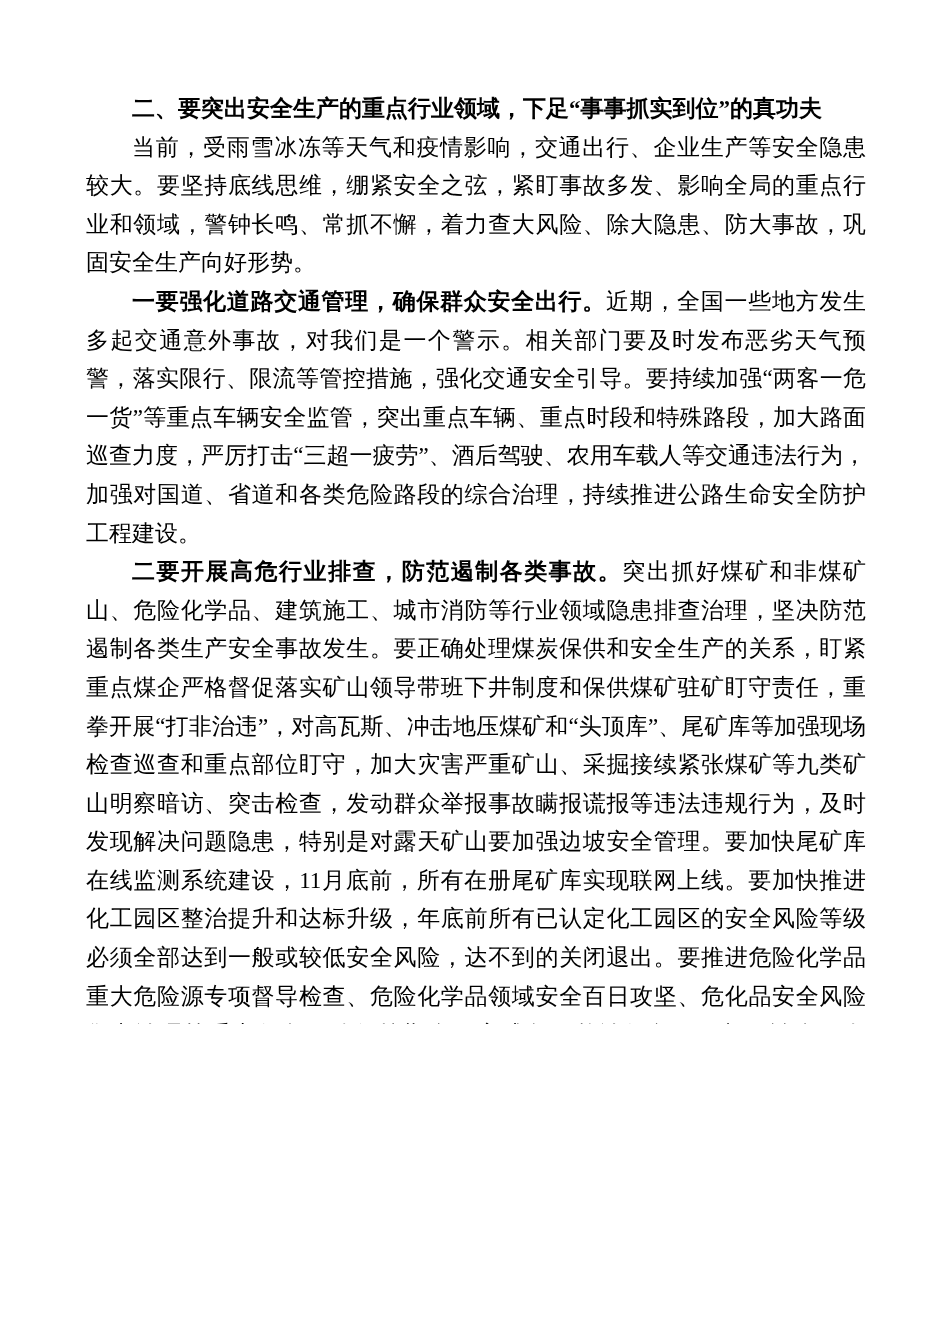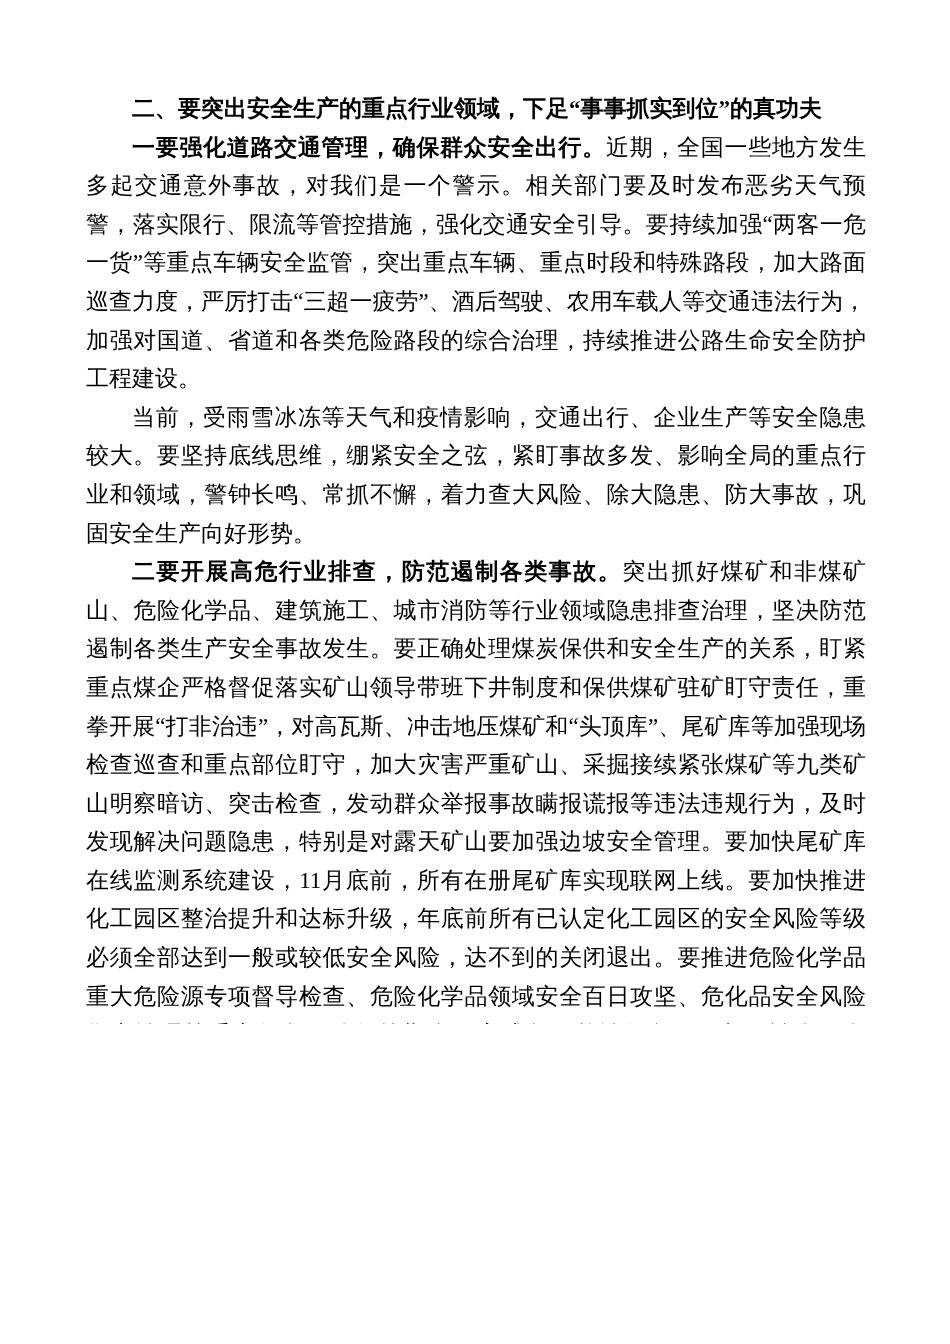--- a/index.html
+++ b/index.html
@@ -29,20 +29,20 @@
     font-weight: 700;
   }
 </style>
 </head>
 <body>
 
 <div class="page">
 
   <p class="para bold">二、要突出安全生产的重点行业领域，下足“事事抓实到位”的真功夫</p>
 
+  <p class="para"><span>当前，受雨雪冰冻等天气和疫情影响，交通出行、企业生产等安全隐患较大。要坚持底线思维，绷紧安全之弦，紧盯事故多发、影响全局的重点行业和领域，警钟长鸣、常抓不懈，着力查大风险、除大隐患、防大事故，巩固安全生产向好形势。</span></p>
+
   <p class="para"><span class="bold">一要强化道路交通管理，确保群众安全出行。</span><span>近期，全国一些地方发生多起交通意外事故，对我们是一个警示。相关部门要及时发布恶劣天气预警，落实限行、限流等管控措施，强化交通安全引导。要持续加强“两客一危一货”等重点车辆安全监管，突出重点车辆、重点时段和特殊路段，加大路面巡查力度，严厉打击“三超一疲劳”、酒后驾驶、农用车载人等交通违法行为，加强对国道、省道和各类危险路段的综合治理，持续推进公路生命安全防护工程建设。</span></p>
-
-  <p class="para"><span>当前，受雨雪冰冻等天气和疫情影响，交通出行、企业生产等安全隐患较大。要坚持底线思维，绷紧安全之弦，紧盯事故多发、影响全局的重点行业和领域，警钟长鸣、常抓不懈，着力查大风险、除大隐患、防大事故，巩固安全生产向好形势。</span></p>
 
   <p class="para"><span class="bold">二要开展高危行业排查，防范遏制各类事故。</span><span>突出抓好煤矿和非煤矿山、危险化学品、建筑施工、城市消防等行业领域隐患排查治理，坚决防范遏制各类生产安全事故发生。要正确处理煤炭保供和安全生产的关系，盯紧重点煤企严格督促落实矿山领导带班下井制度和保供煤矿驻矿盯守责任，重拳开展“打非治违”，对高瓦斯、冲击地压煤矿和“头顶库”、尾矿库等加强现场检查巡查和重点部位盯守，加大灾害严重矿山、采掘接续紧张煤矿等九类矿山明察暗访、突击检查，发动群众举报事故瞒报谎报等违法违规行为，及时发现解决问题隐患，特别是对露天矿山要加强边坡安全管理。要加快尾矿库在线监测系统建设，11月底前，所有在册尾矿库实现联网上线。要加快推进化工园区整治提升和达标升级，年底前所有已认定化工园区的安全风险等级必须全部达到一般或较低安全风险，达不到的关闭退出。要推进危险化学品重大危险源专项督导检查、危险化学品领域安全百日攻坚、危化品安全风险集中治理等重点任务，确保按期全面完成各项整治任务。要紧盯冶金、有色、粉尘涉爆、涉氨制冷等重点企业，持续巩固“百日清零行动”成效，强化重大危险源安全管控，推动企业升级改造生产设备，提升本质安全水平。</span></p>
 
 
 </div>
 
 </body></html>

